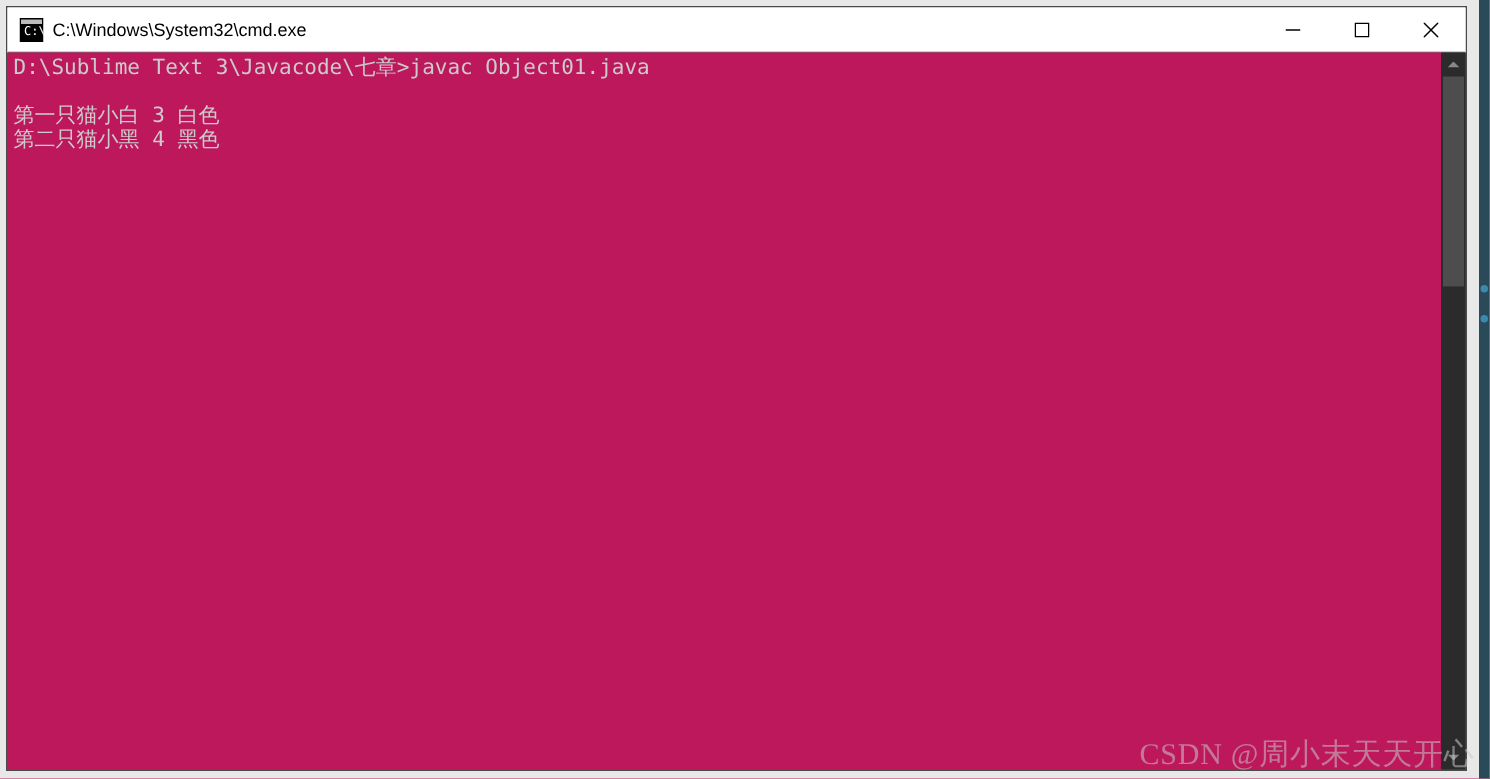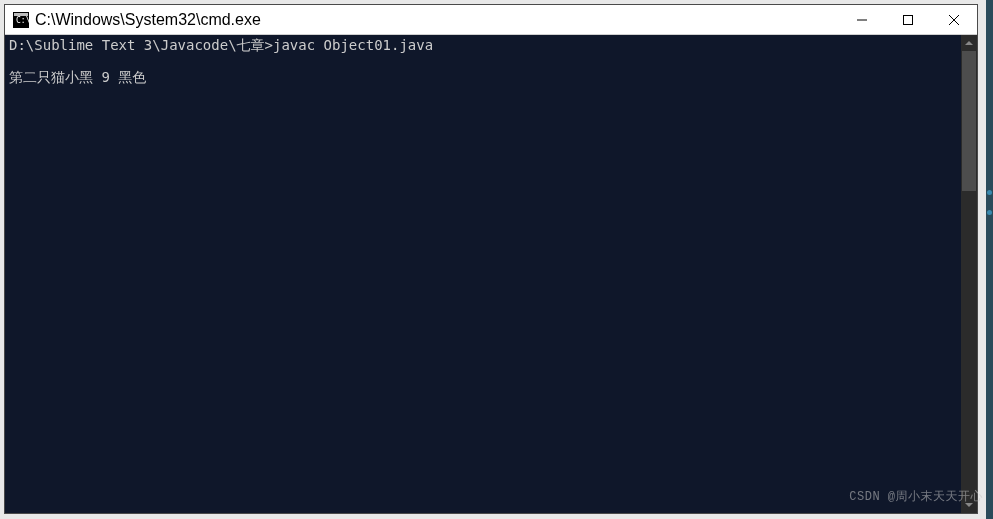--- a/index.html
+++ b/index.html
@@ -34,21 +34,21 @@
       width: 16px;
       height: 16px;
       margin-left: 8px;
       margin-right: 6px;
       display: flex;
       align-items: center;
       justify-content: center;
     }
     .titlebar-icon svg { display: block; }
     .titlebar-title {
-      font-size: 16px;
+      font-size: 12px;
       color: #000;
       flex: 1;
       white-space: nowrap;
       overflow: hidden;
     }
     .titlebar-controls {
       display: flex;
       height: 100%;
     }
     .titlebar-btn {
@@ -61,21 +61,21 @@
     }
     .titlebar-btn svg { stroke: #000; stroke-width: 1; fill: none; }
     .terminal-wrap {
       flex: 1;
       display: flex;
       background: #000;
       min-height: 0;
     }
     .terminal {
       flex: 1;
-      background: #0f172a;
+      background: #be185d;
       color: #cccccc;
       font-family: "NSimSun", "SimSun", "Consolas", monospace;
       font-size: 14px;
       line-height: 16px;
       padding: 2px 4px;
       white-space: pre;
       overflow: hidden;
     }
     .terminal .blank { height: 16px; }
     .scrollbar {
@@ -100,24 +100,24 @@
       display: flex;
       align-items: center;
       justify-content: center;
     }
     .scrollbar-arrow.up { top: 0; }
     .scrollbar-arrow.down { bottom: 0; }
     .scrollbar-arrow svg { fill: #888; }
     .watermark {
       position: absolute;
       right: 10px;
-      bottom: 14px;
-      font-size: 12px;
+      bottom: 3px;
+      font-size: 20px;
       color: rgba(200,200,200,0.55);
-      font-family: Liberation Mono, monospace;
+      font-family: Liberation Serif, serif;
       letter-spacing: 0.5px;
       pointer-events: none;
     }
     .right-edge {
       position: absolute;
       right: 0;
       top: 0;
       bottom: 0;
       width: 7px;
       background: #2a4a5a;
@@ -157,21 +157,21 @@
       </div>
       <div class="titlebar-btn close">
         <svg width="10" height="10" viewBox="0 0 10 10">
             <line x1="0" y1="0" x2="10" y2="10"></line>
             <line x1="10" y1="0" x2="0" y2="10"></line>
           </svg>
       </div>
     </div>
   </div>
   <div class="terminal-wrap">
-    <div class="terminal" id="terminal"><div>D:\Sublime Text 3\Javacode\七章&gt;javac Object01.java</div><div class="blank">&nbsp;</div><div>第二只猫小黑 9 黑色</div></div>
+    <div class="terminal" id="terminal"><div>D:\Sublime Text 3\Javacode\七章&gt;javac Object01.java</div><div class="blank">&nbsp;</div><div>第一只猫小白 3 白色</div><div>第二只猫小黑 4 黑色</div></div>
     <div class="scrollbar">
       <div class="scrollbar-arrow up">
         <svg width="8" height="4" viewBox="0 0 8 4">
             <polygon points="4,0 8,4 0,4"></polygon>
           </svg>
       </div>
       <div class="scrollbar-thumb"></div>
       <div class="scrollbar-arrow down">
         <svg width="8" height="4" viewBox="0 0 8 4">
             <polygon points="0,0 8,0 4,4"></polygon>

